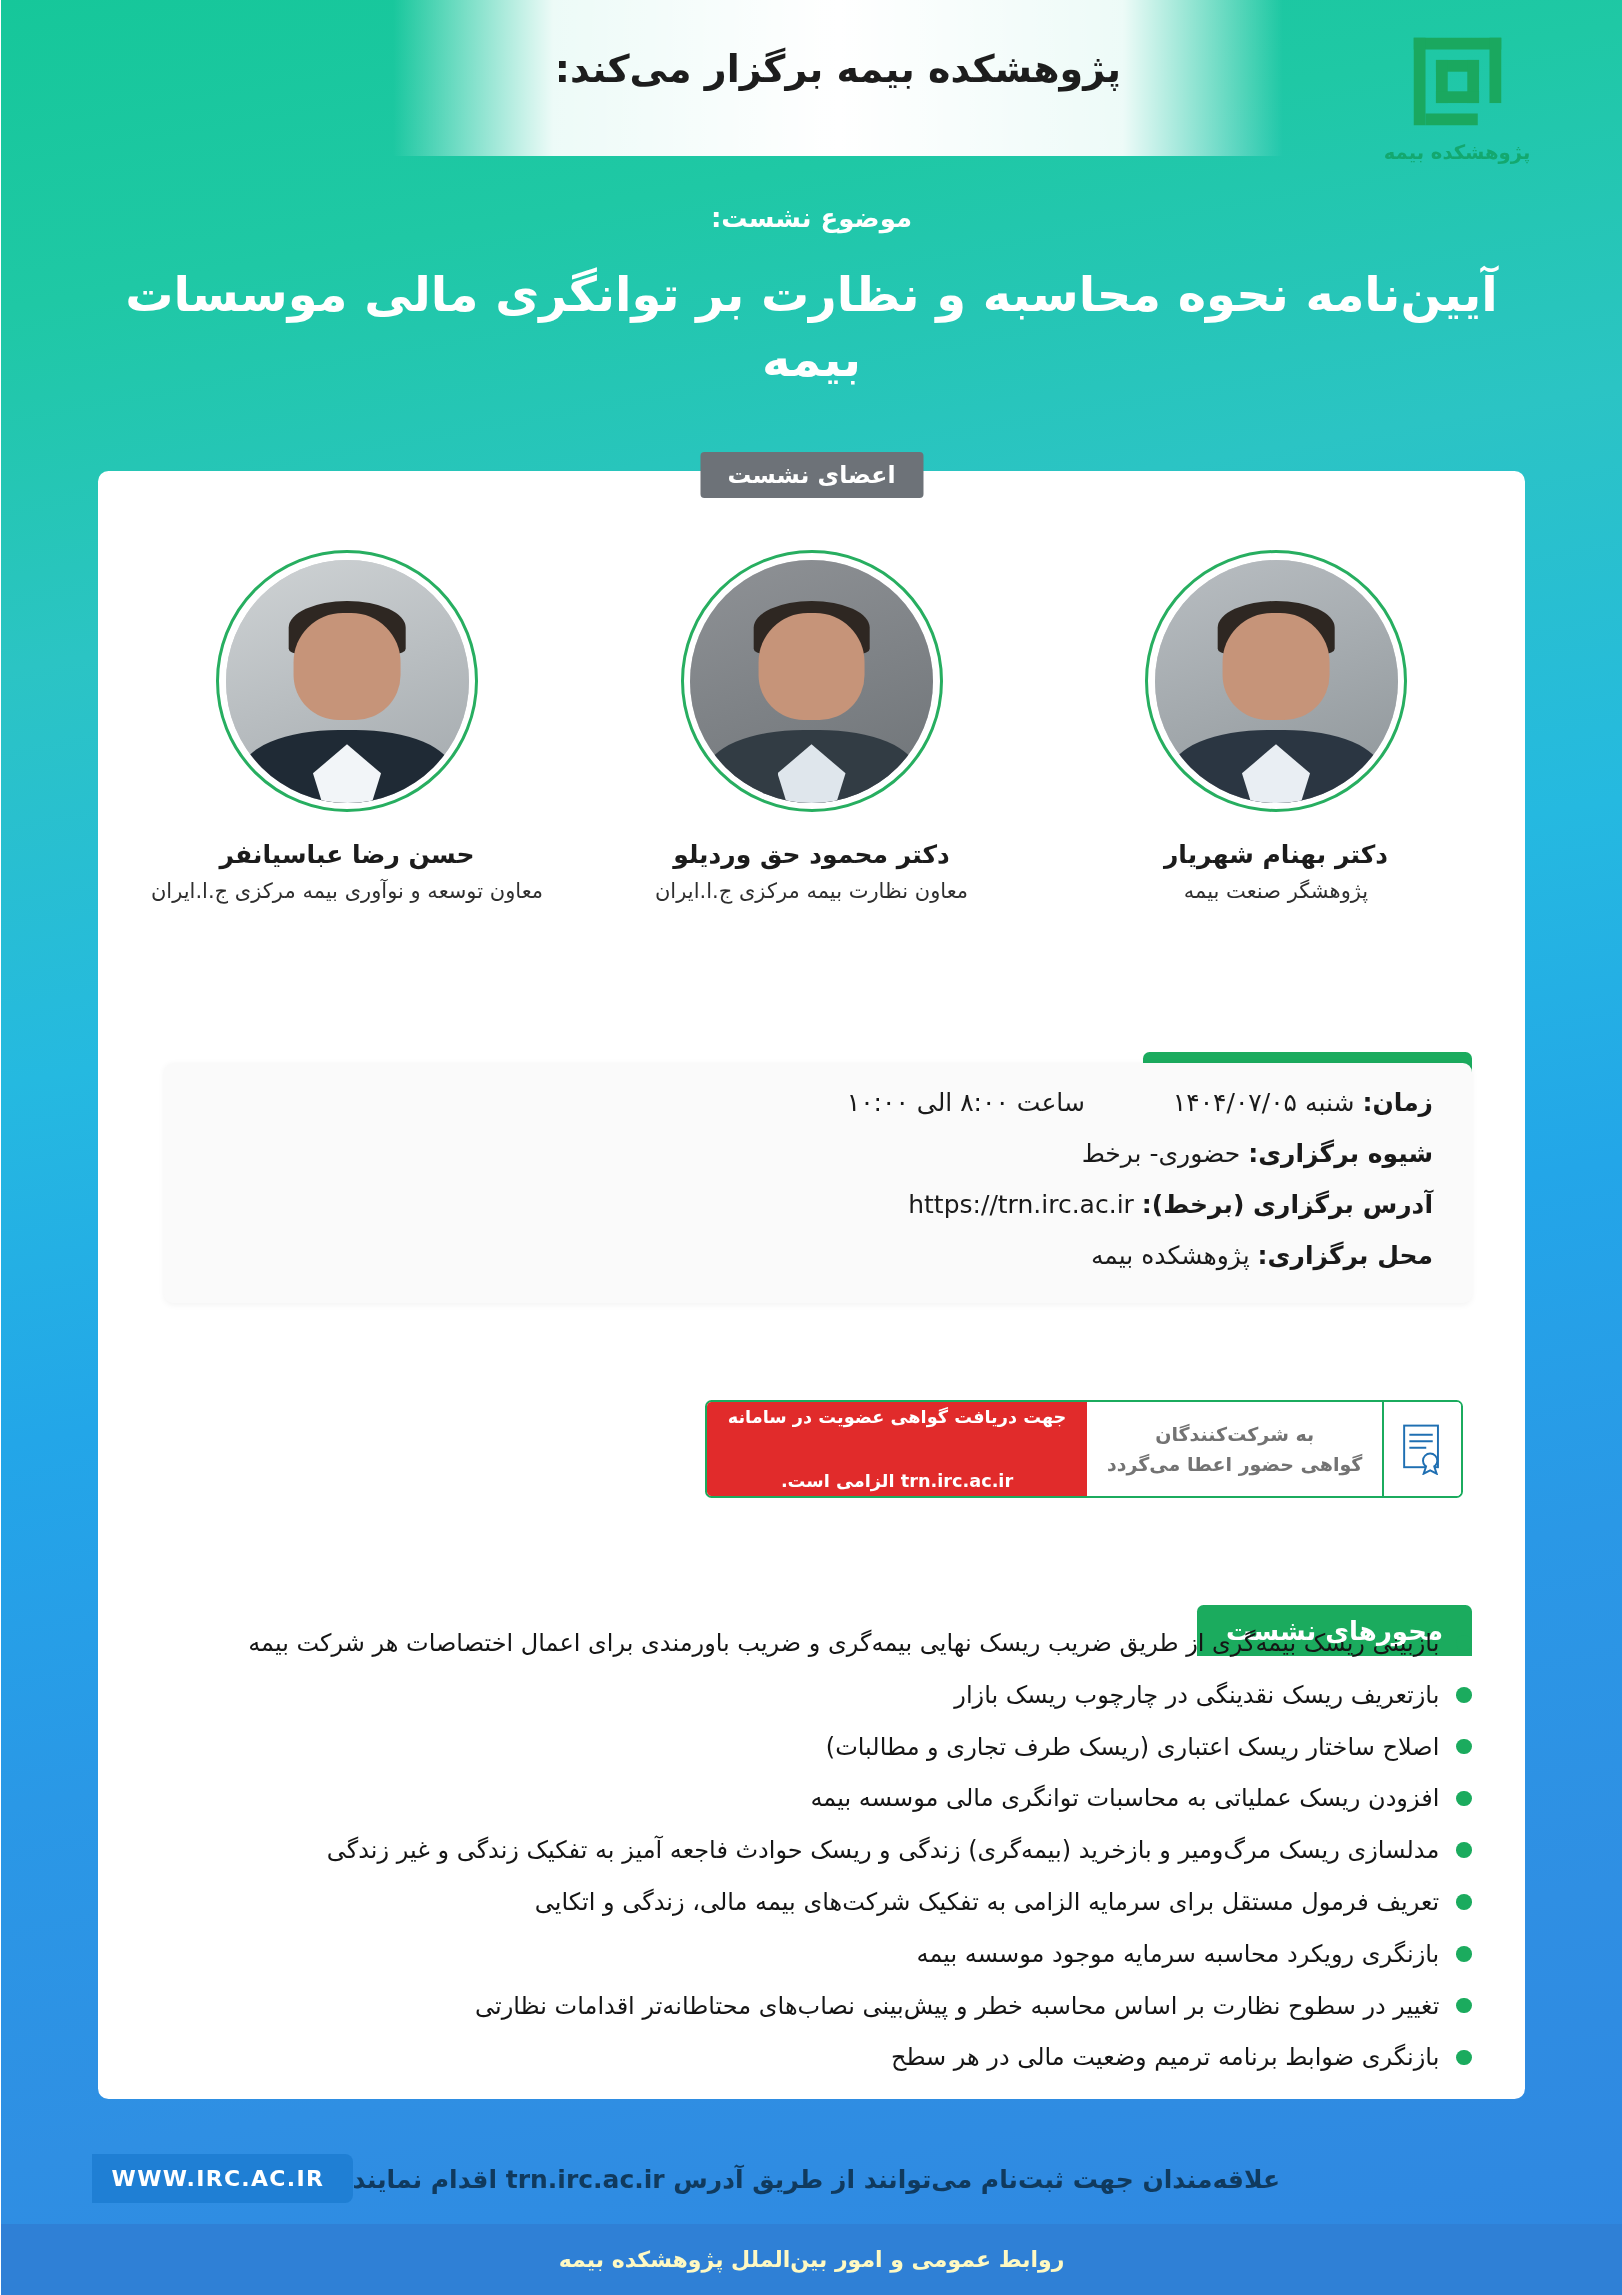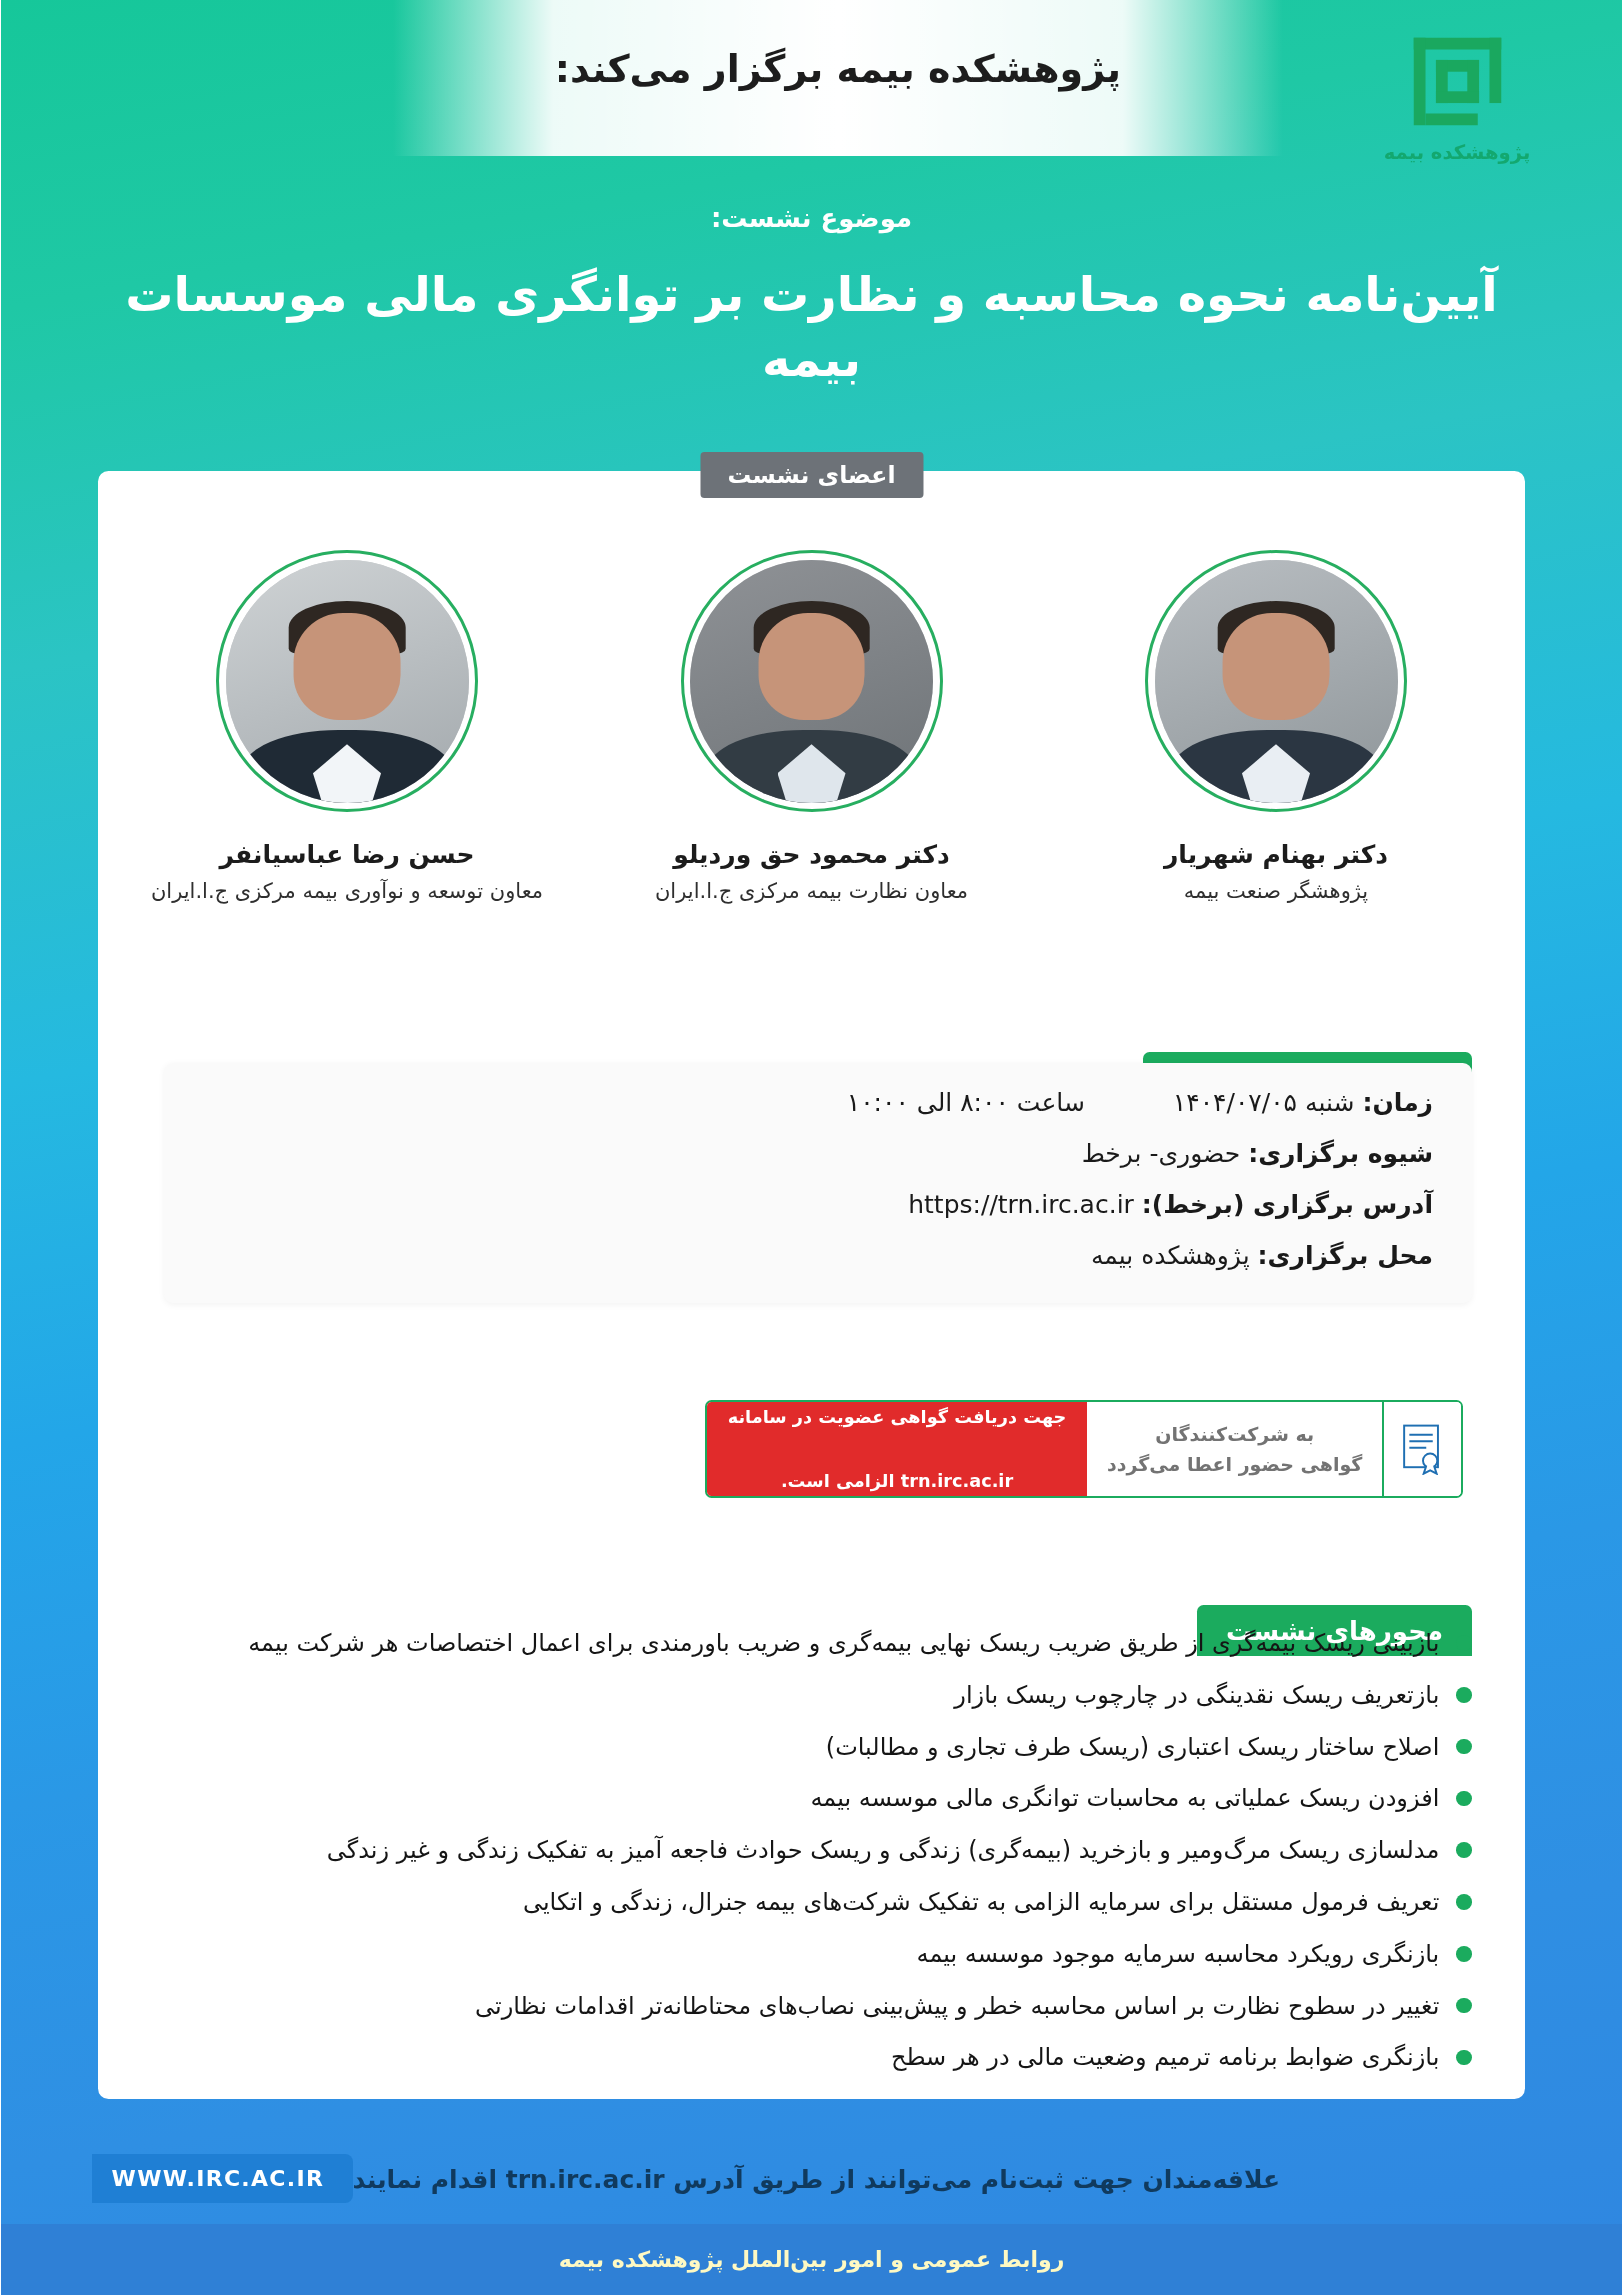--- a/index.html
+++ b/index.html
@@ -391,21 +391,21 @@
     <div class="topic">
         <span class="bullet"></span>
         <span class="topic-text">افزودن ریسک عملیاتی به محاسبات توانگری مالی موسسه بیمه</span>
       </div>
     <div class="topic">
         <span class="bullet"></span>
         <span class="topic-text">مدلسازی ریسک مرگ‌ومیر و بازخرید (بیمه‌گری) زندگی و ریسک حوادث فاجعه آمیز به تفکیک زندگی و غیر زندگی</span>
       </div>
     <div class="topic">
         <span class="bullet"></span>
-        <span class="topic-text">تعریف فرمول مستقل برای سرمایه الزامی به تفکیک شرکت‌های بیمه جنرال، زندگی و اتکایی</span>
+        <span class="topic-text">تعریف فرمول مستقل برای سرمایه الزامی به تفکیک شرکت‌های بیمه مالی، زندگی و اتکایی</span>
       </div>
     <div class="topic">
         <span class="bullet"></span>
         <span class="topic-text">بازنگری رویکرد محاسبه سرمایه موجود موسسه بیمه</span>
       </div>
     <div class="topic">
         <span class="bullet"></span>
         <span class="topic-text">تغییر در سطوح نظارت بر اساس محاسبه خطر و پیش‌بینی نصاب‌های محتاطانه‌تر اقدامات نظارتی</span>
       </div>
     <div class="topic">

